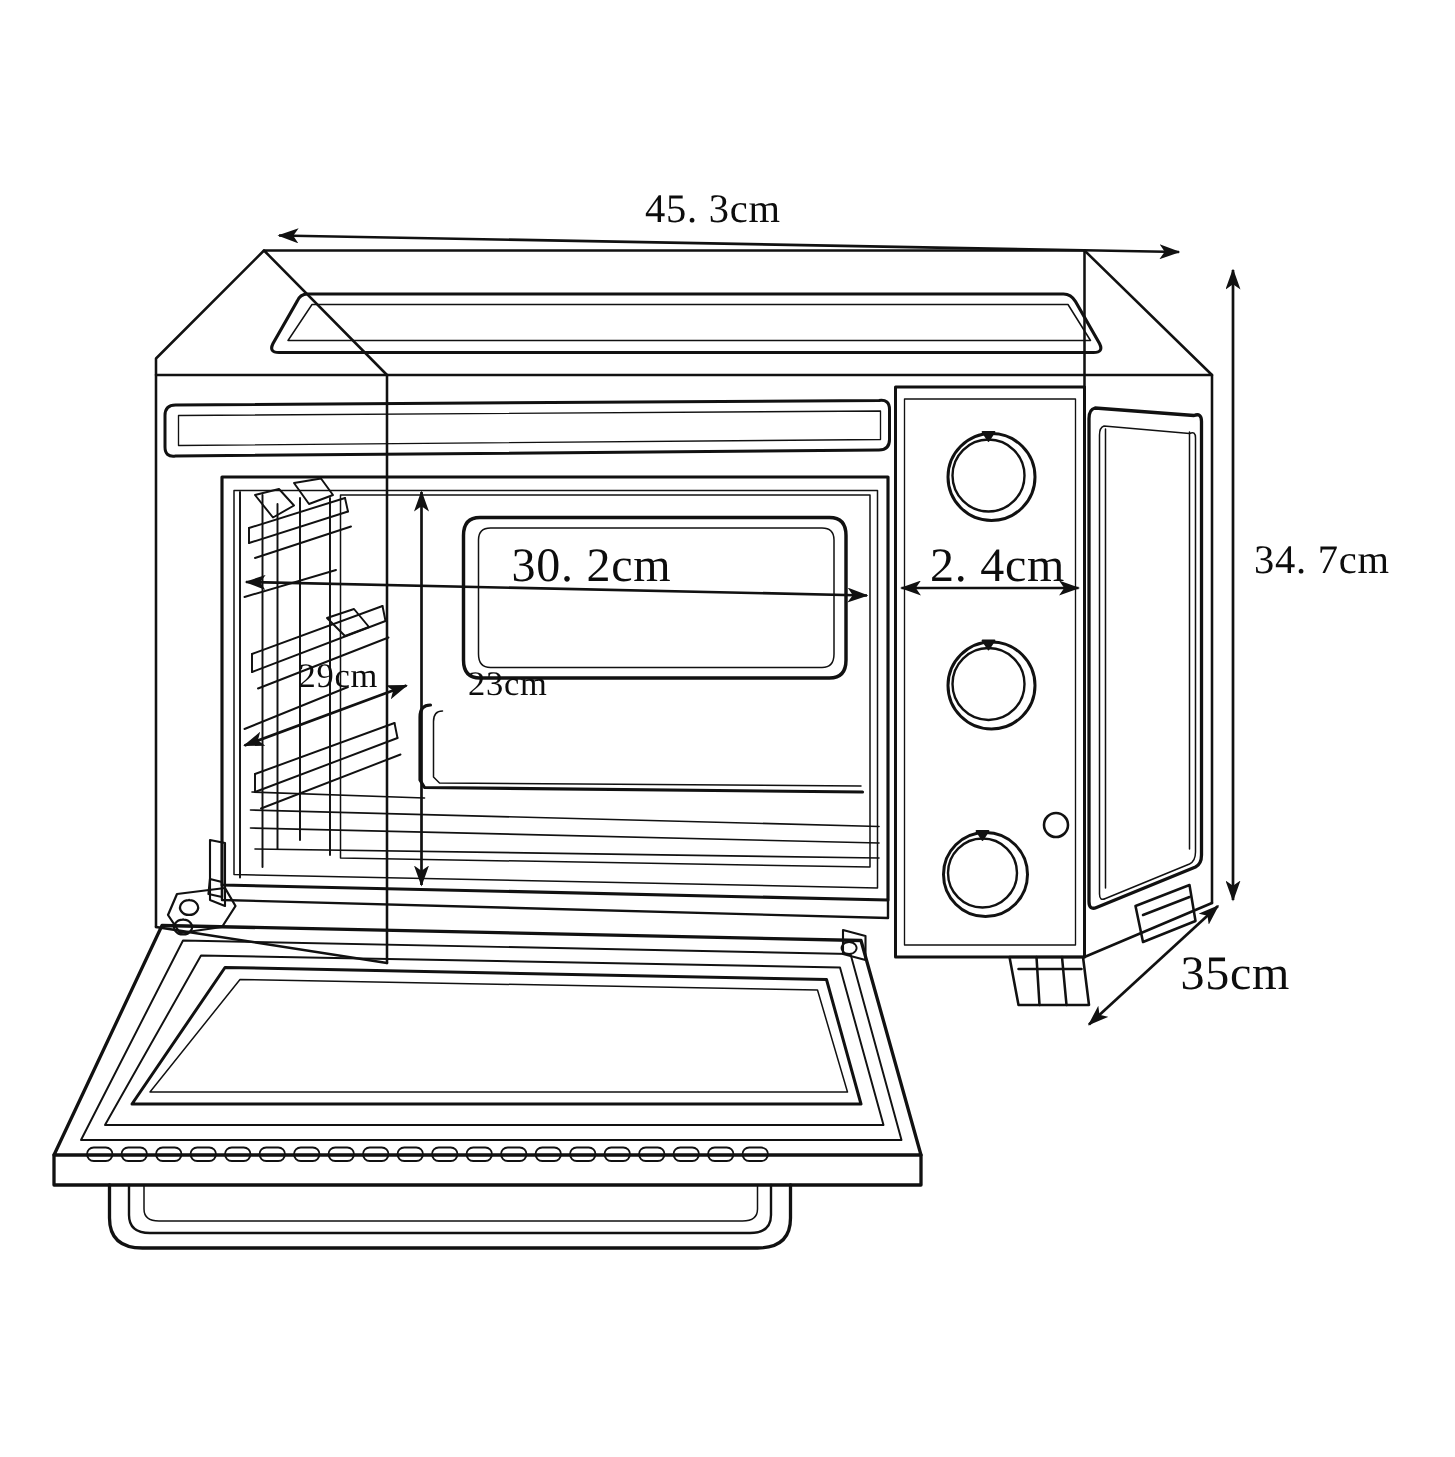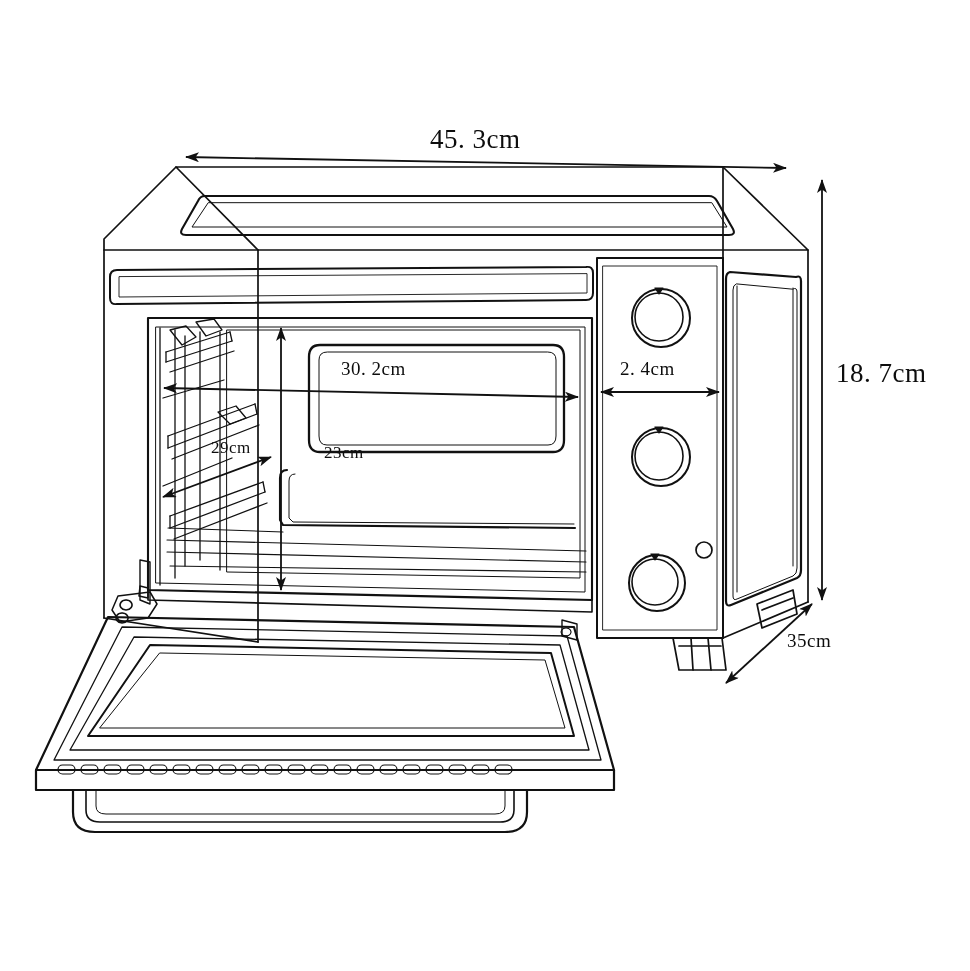--- a/index.html
+++ b/index.html
@@ -3,22 +3,22 @@
 <meta charset="utf-8">
 <style>
   html,body{margin:0;padding:0;background:#ffffff;}
   body{width:970px;height:971px;overflow:hidden;
        font-family:"Liberation Serif",serif;color:#111;}
   #stage{position:relative;width:870px;height:971px;background:#fff;}
   svg#drawing{position:absolute;left:0;top:0;width:970px;height:971px;display:block;}
   .lbl{position:absolute;font-family:"Liberation Serif",serif;color:#0d0d0d;
        white-space:nowrap;letter-spacing:0.5px;}
   .lbl-xl{font-size:27px;}
-  .lbl-lg{font-size:19px;}
-  .lbl-md{font-size:17px;padding-left:12px;}
+  .lbl-lg{font-size:32px;}
+  .lbl-md{font-size:23px;}
 </style>
 </head>
 <body>
 
 <div id="stage">
 
   <svg id="drawing" viewBox="0 0 970 971">
     <defs>
       <marker id="ah" markerWidth="14" markerHeight="10" refX="13" refY="5" orient="auto" markerUnits="userSpaceOnUse">
         <path d="M0,0 L14,5 L0,10 L3.5,5 Z" fill="#111"></path>
@@ -204,21 +204,21 @@
       <line x1="163" y1="497" x2="271" y2="457" marker-start="url(#ahs)" marker-end="url(#ah)"></line>
 
       <line x1="281" y1="328" x2="281" y2="590" marker-start="url(#ahs)" marker-end="url(#ah)"></line>
 
       <line x1="601" y1="392" x2="719" y2="392" marker-start="url(#ahs)" marker-end="url(#ah)"></line>
     </g>
   </svg>
 
   <div class="lbl lbl-xl" style="left:430px;top:124px;">45. 3cm</div>
 
-  <div class="lbl lbl-xl" style="left:836px;top:358px;">18. 7cm</div>
+  <div class="lbl lbl-xl" style="left:836px;top:358px;">34. 7cm</div>
 
   <div class="lbl lbl-lg" style="left:787px;top:630px;">35cm</div>
 
   <div class="lbl lbl-lg" style="left:341px;top:358px;">30. 2cm</div>
 
   <div class="lbl lbl-md" style="left:199px;top:438px;">29cm</div>
 
   <div class="lbl lbl-md" style="left:312px;top:443px;">23cm</div>
 
   <div class="lbl lbl-lg" style="left:620px;top:358px;">2. 4cm</div>

